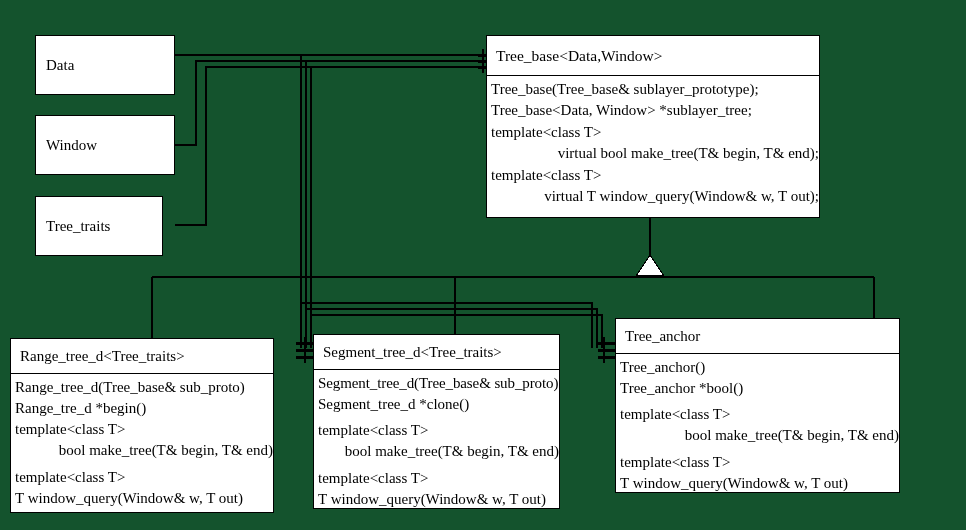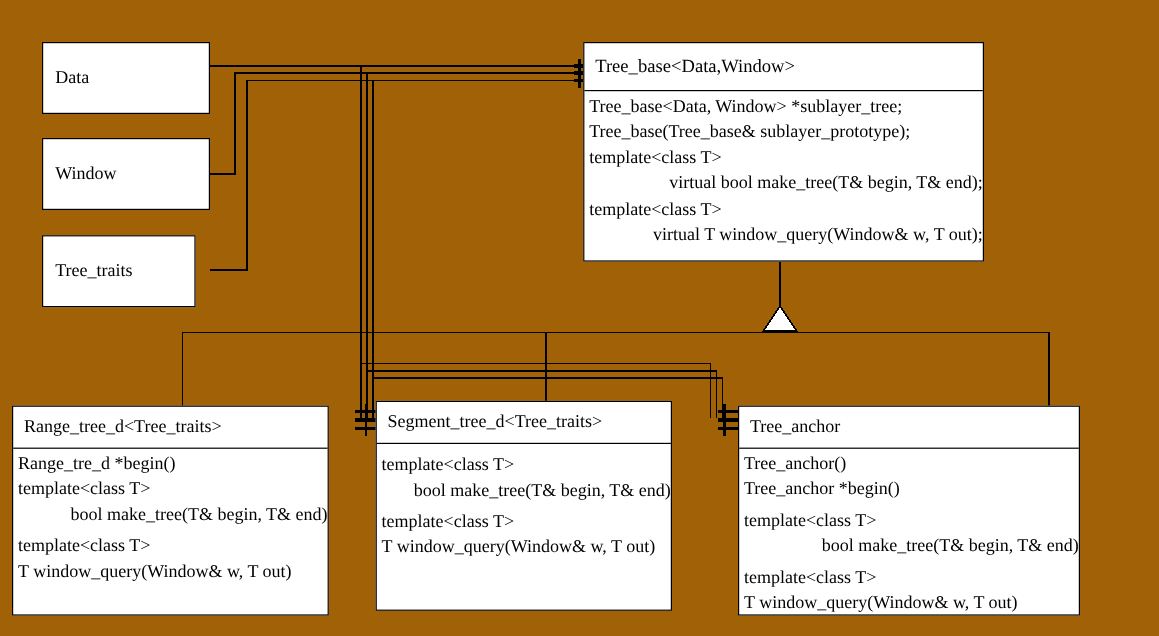--- a/index.html
+++ b/index.html
@@ -5,21 +5,21 @@
 <style>
   html, body {
     margin: 0;
     padding: 0;
     background: #ffffff;
   }
   #canvas {
     position: relative;
     width: 966px;
     height: 530px;
-    background: #a16207;
+    background: #14532d;
     font-family: "Liberation Serif", "DejaVu Serif", serif;
     color: #000000;
     overflow: hidden;
   }
   #wires {
     position: absolute;
     left: 0;
     top: 0;
     width: 966px;
     height: 530px;
@@ -154,55 +154,58 @@
     <span class="param-label">Window</span>
   </div>
 
   <div class="box param-box" id="pb-tree-traits" style="left:35px; top:196px; width:128px; height:60px;">
     <span class="param-label">Tree_traits</span>
   </div>
 
   <div class="box class-box" id="tree-base" style="left:486px; top:35px; width:334px; height:183px;">
     <div class="class-name-cell">Tree_base&lt;Data,Window&gt;</div>
     <div class="class-body">
+      <div class="member">Tree_base(Tree_base&amp; sublayer_prototype);</div>
       <div class="member">Tree_base&lt;Data, Window&gt; *sublayer_tree;</div>
-      <div class="member">Tree_base(Tree_base&amp; sublayer_prototype);</div>
       <div class="member">template&lt;class T&gt;</div>
       <div class="member indent">virtual bool make_tree(T&amp; begin, T&amp; end);</div>
       <div class="member">template&lt;class T&gt;</div>
       <div class="member indent">virtual T window_query(Window&amp; w, T out);</div>
     </div>
   </div>
 
   <div class="box class-box bottom-class" id="range-tree-d" style="left:10px; top:338px; width:264px; height:175px;">
     <div class="class-name-cell">Range_tree_d&lt;Tree_traits&gt;</div>
     <div class="class-body">
+      <div class="member">Range_tree_d(Tree_base&amp; sub_proto)</div>
       <div class="member">Range_tre_d *begin()</div>
       <div class="member">template&lt;class T&gt;</div>
       <div class="member indent">bool make_tree(T&amp; begin, T&amp; end)</div>
       <div class="member gap">template&lt;class T&gt;</div>
       <div class="member">T window_query(Window&amp; w, T out)</div>
     </div>
   </div>
 
   <div class="box class-box bottom-class" id="segment-tree-d" style="left:313px; top:334px; width:247px; height:175px;">
     <div class="class-name-cell">Segment_tree_d&lt;Tree_traits&gt;</div>
     <div class="class-body">
+      <div class="member squeeze">Segment_tree_d(Tree_base&amp; sub_proto)</div>
+      <div class="member">Segment_tree_d *clone()</div>
       <div class="member gap">template&lt;class T&gt;</div>
       <div class="member indent">bool make_tree(T&amp; begin, T&amp; end)</div>
       <div class="member gap">template&lt;class T&gt;</div>
       <div class="member">T window_query(Window&amp; w, T out)</div>
     </div>
   </div>
 
-  <div class="box class-box bottom-class" id="tree-anchor" style="left:615px; top:338px; width:285px; height:175px;">
+  <div class="box class-box bottom-class" id="tree-anchor" style="left:615px; top:318px; width:285px; height:175px;">
     <div class="class-name-cell">Tree_anchor</div>
     <div class="class-body">
       <div class="member">Tree_anchor()</div>
-      <div class="member">Tree_anchor *begin()</div>
+      <div class="member">Tree_anchor *bool()</div>
       <div class="member gap">template&lt;class T&gt;</div>
       <div class="member indent">bool make_tree(T&amp; begin, T&amp; end)</div>
       <div class="member gap">template&lt;class T&gt;</div>
       <div class="member">T window_query(Window&amp; w, T out)</div>
     </div>
   </div>
 
 </div>
 
 </body></html>

